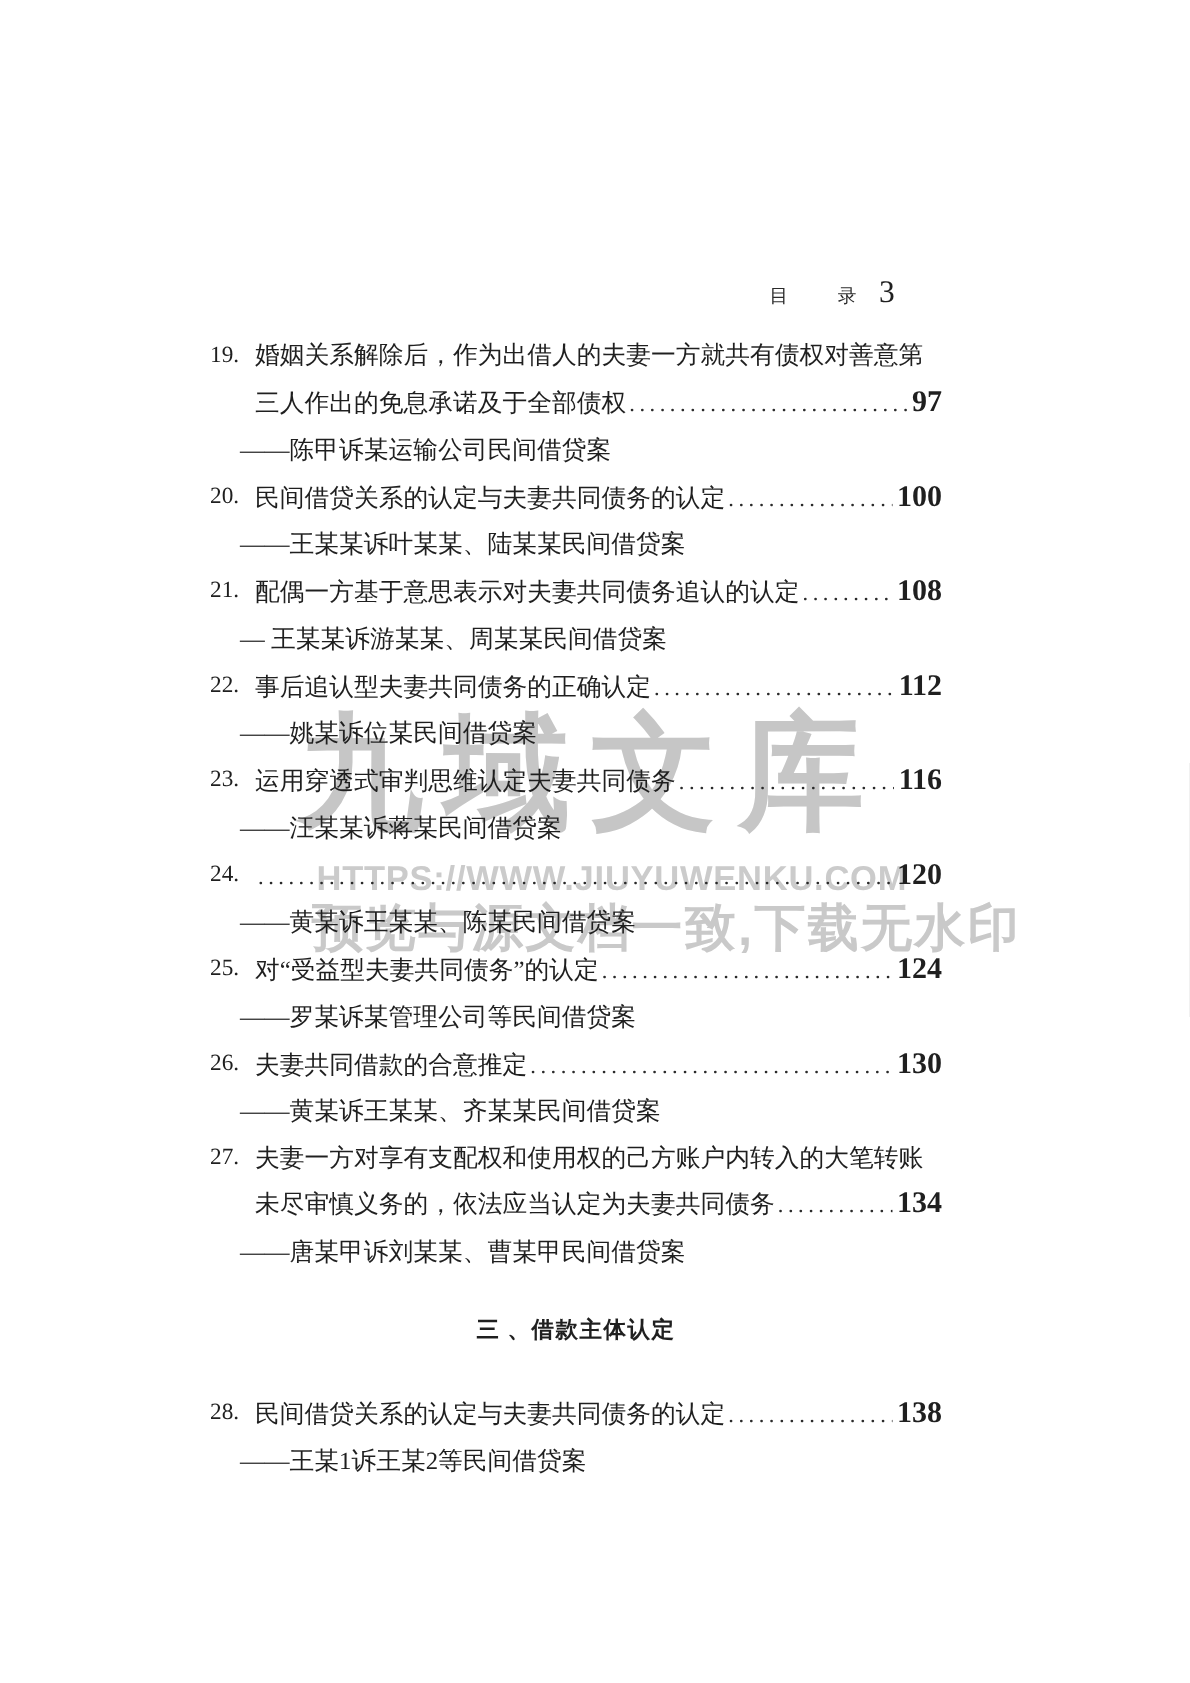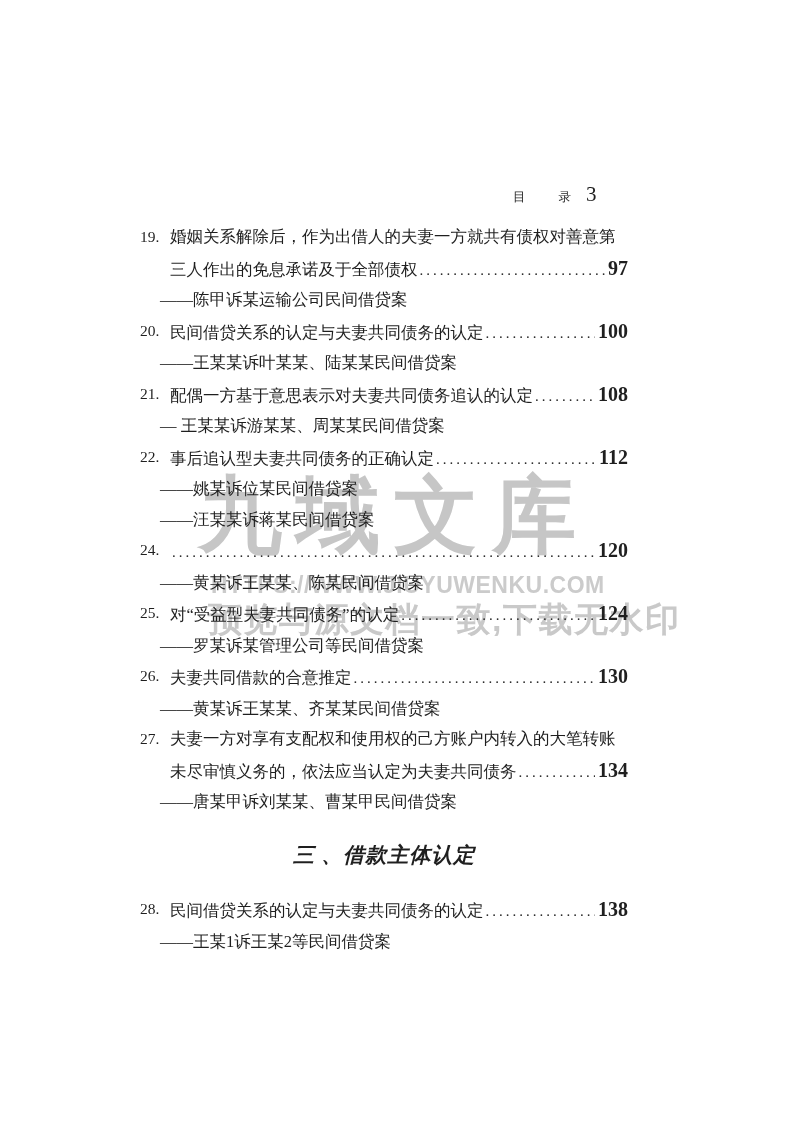--- a/index.html
+++ b/index.html
@@ -84,25 +84,24 @@
   .leader::after {
     content: "...................................................................................................................................";
     font-size: 15px;
     letter-spacing: 3px;
     color: #2a2a2a;
   }
   .page-num { font-size: 20px; flex: 0 0 auto; font-weight: bold; }
   .section-heading {
     text-align: center;
     font-weight: 700;
-    font-size: 21px;
+    font-size: 15px;
     line-height: 30.5px;
     margin: 22px 0 24px 0;
     letter-spacing: 1px;
-    font-style: italic;
   }
 </style>
 </head>
 <body>
 
 <div class="page">
 
   <div class="page-header">
     <span class="header-char">目</span>
     <span class="header-char second">录</span>
@@ -155,20 +154,26 @@
           <span class="entry-num">22.</span>
           <span class="toc-text">事后追认型夫妻共同债务的正确认定</span>
           <span class="leader"></span>
           <span class="page-num">112</span>
         </div>
         <div class="toc-line case-line">
           <span class="toc-text">——姚某诉位某民间借贷案</span>
         </div>
       </div>
       <div class="toc-entry">
+        <div class="toc-line">
+          <span class="entry-num">23.</span>
+          <span class="toc-text">运用穿透式审判思维认定夫妻共同债务</span>
+          <span class="leader"></span>
+          <span class="page-num">116</span>
+        </div>
         <div class="toc-line case-line">
           <span class="toc-text">——汪某某诉蒋某民间借贷案</span>
         </div>
       </div>
       <div class="toc-entry">
         <div class="toc-line">
           <span class="entry-num">24.</span>
           <span class="leader"></span>
           <span class="page-num">120</span>
         </div>

